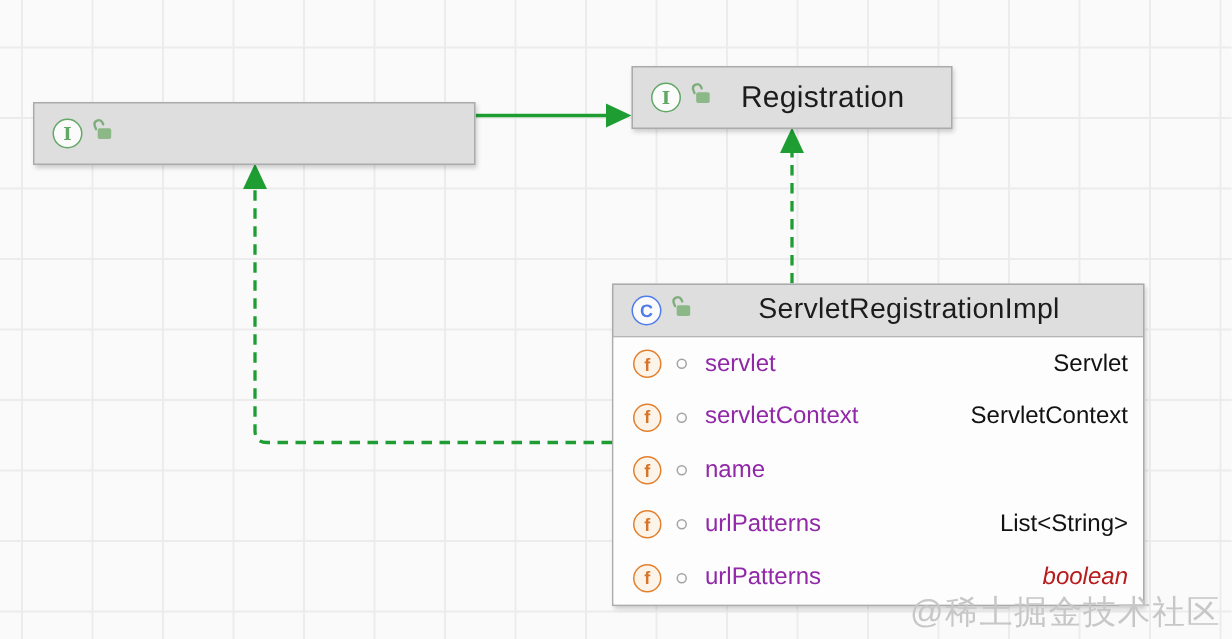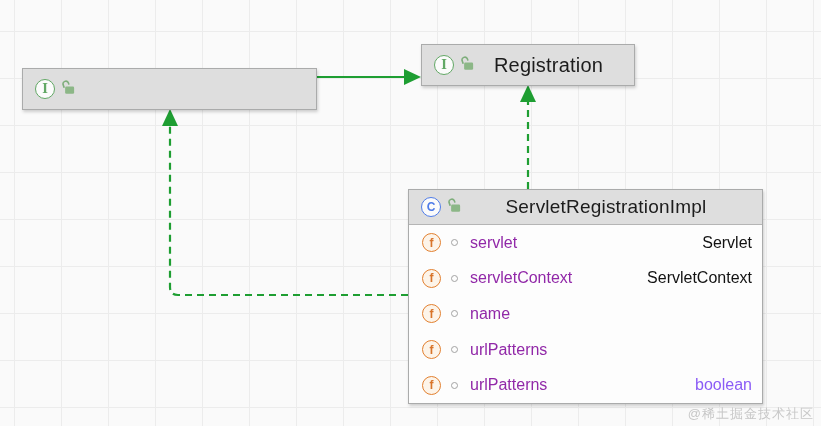--- a/index.html
+++ b/index.html
@@ -65,25 +65,25 @@
     width:7px; height:7px; border-radius:50%;
     border:1.5px solid #a3a3a3; background:transparent;
     flex:none; margin-left:10px;
   }
   .member-name {
     margin-left:12px; font-size:16px; color:#9128a8; white-space:nowrap;
   }
   .member-type {
     flex:1; text-align:right; font-size:16px; color:#121212; white-space:nowrap;
   }
-  .member-type.kw { color:#8b5cf6; }
+  .member-type.kw { color:#b91c1c;font-style:italic; }
 
   .watermark {
     position:absolute; right:7px; bottom:3px; z-index:3;
-    font-size:13px; color:#c7c7c7; letter-spacing:1px;
+    font-size:22px; color:#c7c7c7; letter-spacing:1px;
   }
 </style>
 </head>
 <body>
 
 <div class="canvas">
 
   <svg class="edges" viewBox="0 0 821 426">
 
     <g>
@@ -157,20 +157,21 @@
       <div class="member-row">
         <span class="field-ring">f</span>
         <span class="vis-dot"></span>
         <span class="member-name">name</span>
       </div>
 
       <div class="member-row">
         <span class="field-ring">f</span>
         <span class="vis-dot"></span>
         <span class="member-name">urlPatterns</span>
+        <span class="member-type">List&lt;String&gt;</span>
       </div>
 
       <div class="member-row">
         <span class="field-ring">f</span>
         <span class="vis-dot"></span>
         <span class="member-name">urlPatterns</span>
         <span class="member-type kw">boolean</span>
       </div>
 
     </div>

